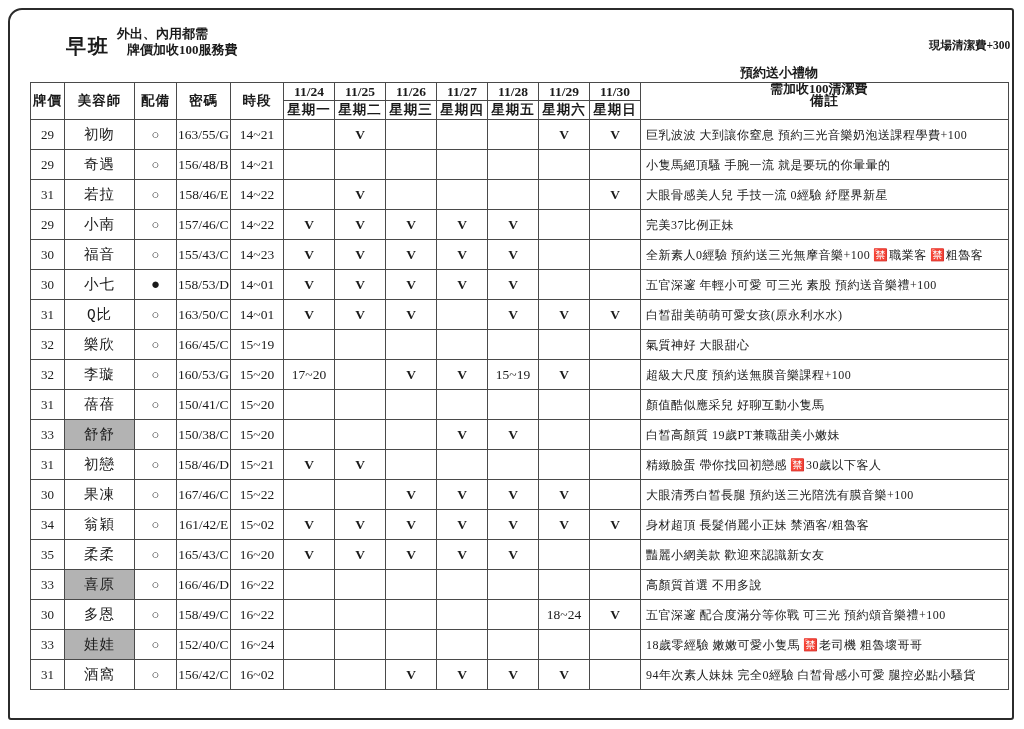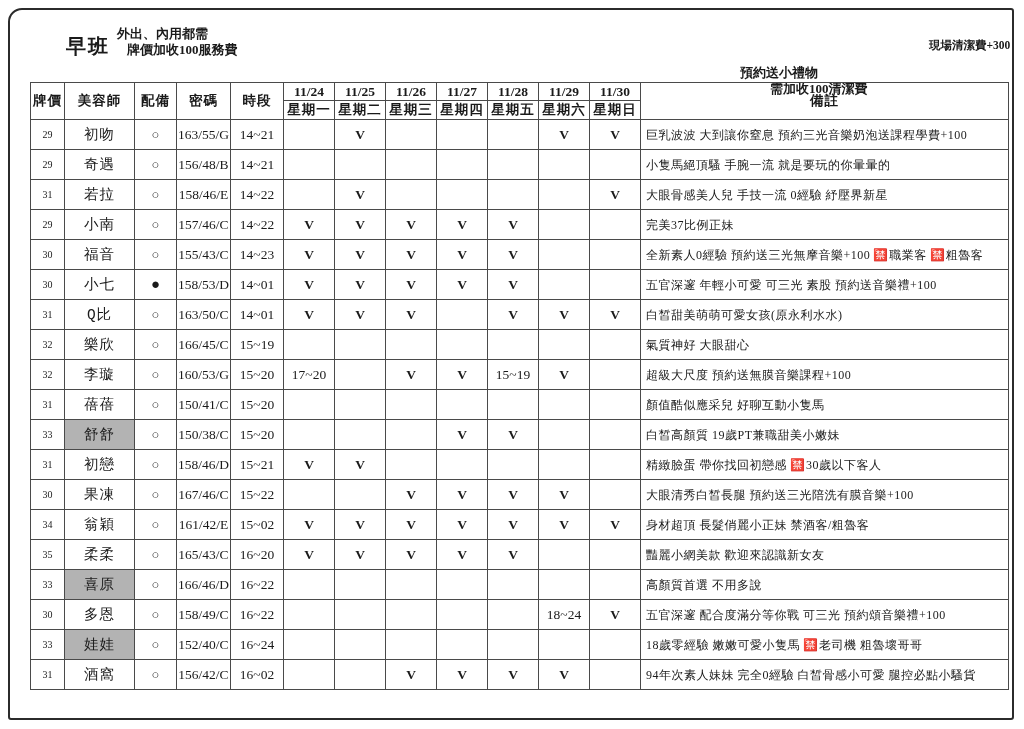--- a/index.html
+++ b/index.html
@@ -21,21 +21,21 @@
   .note-far-right { position:absolute; left:905px; top:38px; font-size:11.5px; font-weight:bold;margin-left:24px; }
 
   
   .tbl-wrap { position:absolute; left:30px; top:82px; width:978px; }
   table { border-collapse:collapse; table-layout:fixed; width:978px; }
   th, td { border:1px solid #4a4a4a; text-align:center; vertical-align:middle;
            overflow:hidden; padding:0 1px; }
   thead th { font-size:13.5px; font-weight:bold; height:18px; letter-spacing:1px; }
   thead th.datehdr { letter-spacing:0; }
   tbody td { height:30px; font-size:13.5px; }
-  td.price { font-size:10px;margin-left:45px; }
+  td.price { font-size:13px;margin-left:45px; }
   td.name { font-size:14.5px; letter-spacing:1px;font-family:Liberation Mono, monospace; }
   td.name.hl { background:#b3b3b3;margin-top:17px; }
   td.equip { font-size:13px; }
   td.equip.filled { font-size:15px; }
   td.code { font-size:13.5px; }
   td.time { font-size:13.5px; }
   td.day { font-size:13.5px; font-weight:bold; }
   td.day.timespan { font-weight:normal; }
   td.remark { text-align:left; font-size:12px; padding:1px 5px; letter-spacing:0.5px; line-height:14px;margin-top:16px; }
 

